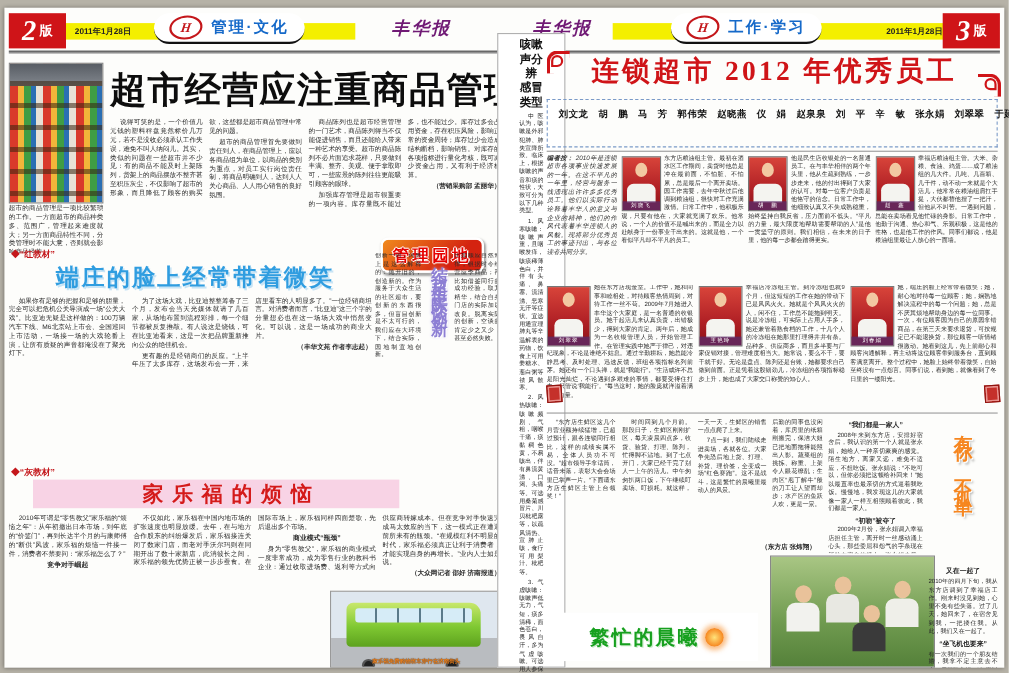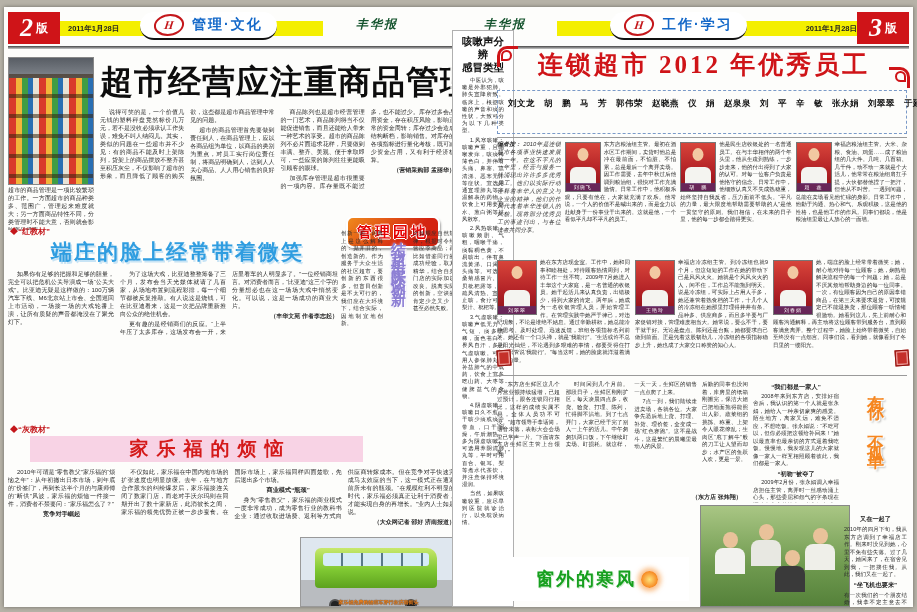--- a/index.html
+++ b/index.html
@@ -11,21 +11,21 @@
   .pagebox{width:52px;height:32px;background:#cf1418;color:#fff;display:flex;align-items:center;justify-content:center;gap:3px;}
   .pagebox .num{font-family:"Liberation Serif",serif;font-size:26px;font-weight:bold;font-style:italic;line-height:1;}
   .pagebox .word{font-size:12px;font-weight:bold;}
   .ybar{background:#f4ef00;height:15px;display:flex;align-items:center;}
   .date{font-size:7.5px;font-weight:bold;color:#222;white-space:nowrap;}
   .logo-panel{height:28px;background:#fff;border-radius:14px;border-bottom:2.5px solid #111;
               display:flex;align-items:center;gap:8px;padding:0 14px;box-sizing:border-box;}
   .logo{width:26px;height:18px;border:2px solid #c4171b;border-radius:50%;display:flex;align-items:center;justify-content:center;
         font-family:"Liberation Serif",serif;font-style:italic;font-weight:bold;color:#c4171b;font-size:12px;transform:skewX(-8deg);}
   .seclabel{color:#1569c9;font-size:14px;font-weight:bold;letter-spacing:2px;white-space:nowrap;}
-  .masthead{color:#14532d;font-family:"Liberation Serif",serif;font-style:italic;font-weight:bold;font-size:12px;letter-spacing:2px;white-space:nowrap;}
+  .masthead{color:#701a75;font-family:"Liberation Serif",serif;font-style:italic;font-weight:bold;font-size:16px;letter-spacing:2px;white-space:nowrap;}
   .headrule{height:3px;background:linear-gradient(180deg,#444,#c9c9c9);}
   
   .tiny{font-size:5.5px;line-height:7.5px;text-align:justify;color:#2a2a2a;overflow:hidden;}
   .small{font-size:6px;line-height:8px;text-align:justify;color:#2a2a2a;overflow:hidden;}
   p.t{margin:0 0 2px;text-indent:1.5em;}
   .cols3{column-count:3;column-gap:6px;}
   .cols4{column-count:4;column-gap:6px;}
   .byline{text-align:right;font-weight:bold;font-size:6px;}
   .subhead{font-weight:bold;text-align:center;font-size:6.2px;margin:2px 0;}
   
@@ -47,21 +47,21 @@
   .pink-band{background:#f8d3e5;display:flex;align-items:center;justify-content:center;padding-left:28px;}
   .pink-band span{color:#d41a1a;font-size:19px;font-weight:900;letter-spacing:8px;white-space:nowrap;}
   .van-photo{background:linear-gradient(180deg,#dfe7ef 62%,#b9bcc0 62%);border:1px solid #999;overflow:hidden;}
   .van-body{position:absolute;left:14px;top:10px;width:122px;height:40px;border-radius:6px 10px 4px 4px;
             background:linear-gradient(180deg,#c8e86c,#7fc832 55%,#5da21e);}
   .van-win{position:absolute;left:8px;top:5px;right:8px;height:13px;border-radius:3px;
            background:repeating-linear-gradient(90deg,#d6ecf7 0 18px,#5a7a8a 18px 20px);}
   .wheel{position:absolute;bottom:-5px;width:12px;height:12px;border-radius:50%;background:#222;border:2px solid #555;box-sizing:border-box;}
   .van-cap{position:absolute;left:0;right:0;bottom:1px;text-align:center;color:#f6861f;font-size:5px;font-weight:bold;text-shadow:0 0 1px #000;}
   
-  .health{background:#fff;border:1px solid #b0b0b0;padding:4px 9px;box-sizing:border-box;}
+  .health{background:#fff;border:1px solid #b0b0b0;padding:4px 19px;box-sizing:border-box;}
   .health h3{margin:0 0 3px;font-family:"Liberation Serif",serif;font-size:10.5px;text-align:center;white-space:pre-line;line-height:13px;color:#111;}
   .health p{margin:0 0 2px;font-size:5.4px;line-height:7.2px;text-align:justify;text-indent:1.5em;}
   
   .red-head{color:#cf1418;font-family:"Liberation Serif",serif;font-weight:900;font-size:25px;letter-spacing:3px;text-align:center;white-space:nowrap;}
   .corner{width:18px;height:18px;border-top:3px solid #cf1418;border-left:3px solid #cf1418;border-radius:10px 0 0 0;position:relative;}
   .corner::before{content:"";position:absolute;left:1px;top:1px;width:7px;height:7px;border:2px solid #cf1418;border-radius:50% 50% 50% 0;}
   .corner.flip{transform:scaleX(-1);}
   .namesbox{border:1.5px dashed #7a9ac8;padding:4px 10px;box-sizing:border-box;}
   .namesbox div{font-size:8.5px;font-weight:bold;letter-spacing:.5px;line-height:17px;white-space:nowrap;color:#111;}
   .editor{font-style:italic;font-size:5.8px;line-height:7.8px;text-align:justify;color:#333;overflow:hidden;}
@@ -252,21 +252,21 @@
 <div class="ab seal" style="left:895px;top:350px;"></div>
 <div class="ab divider" style="left:497px;top:375px;width:410px;height:1px;"></div>
 
 <div class="ab" style="left:497px;top:381px;width:410px;height:226px;">
   <div class="ab cols3 tiny" style="left:0;top:0;width:200px;height:226px;">
     <p class="t">“东方店生鲜区这几个月营业额持续猛增，已超过预计，跟各连锁同行相比，这样的成绩实属不易，全体人员功不可没。”超市领导手拿话筒，话音未落，表彰大会会场里已掌声一片。“下面请东方店生鲜区主管上台领奖！”</p>
     <p class="t">时间回到几个月前。那段日子，生鲜区刚刚扩区，每天凌晨四点多，收货、验货、打理、陈列，忙得脚不沾地。到了七点开门，大家已经干完了别人一上午的活儿。中午匆匆扒两口饭，下午继续盯卖场、盯损耗。就这样，一天一天，生鲜区的销售一点点爬了上来。</p>
     <p class="t">7点一到，我们陆续走进卖场，各就各位。大家争先恐后地上货、打理、补货、理价签，全变成一场“红色赛跑”。这不是战斗，这是繁忙的晨曦里最动人的风景。</p>
   </div>
   <div class="ab green-head" style="left:8px;top:176px;width:184px;height:44px;">
-    <span class="txt">窗外的寒风</span>
+    <span class="txt">繁忙的晨曦</span>
     <span class="sun"></span>
   </div>
 
   <div class="ab tiny" style="left:205px;top:0;width:46px;height:108px;">后勤的同事也没闲着，库房里的纸箱刚搬完，保洁大姐已把地面拖得能照出人影。蔬菜组的挑拣、称重、上架令人眼花缭乱；生肉区“庖丁解牛”般的刀工让人望而却步；水产区的鱼跃人欢，更是一景。</div>
   <div class="ab byline" style="left:195px;top:112px;width:110px;text-align:left;">（东方店 张炜翔）</div>
 
   <div class="ab tiny" style="left:256px;top:0;width:86px;height:122px;">
     <div class="subhead">“我们都是一家人”</div>
     <p class="t">2008年来到东方店，安排好宿舍后，我认识的第一个人就是张永娟，她给人一种亲切豪爽的感觉。陌生地方，离家又远，难免不适应，不想吃饭。张永娟说：“不吃可以，但你必须把这顿给补回来！”她以最直率也最亲切的方式逼着我吃饭。慢慢地，我发现这儿的大家就像一家人一样互相照顾着彼此，我们都是一家人。</p>
     <div class="subhead">“初吻”被夺了</div>

